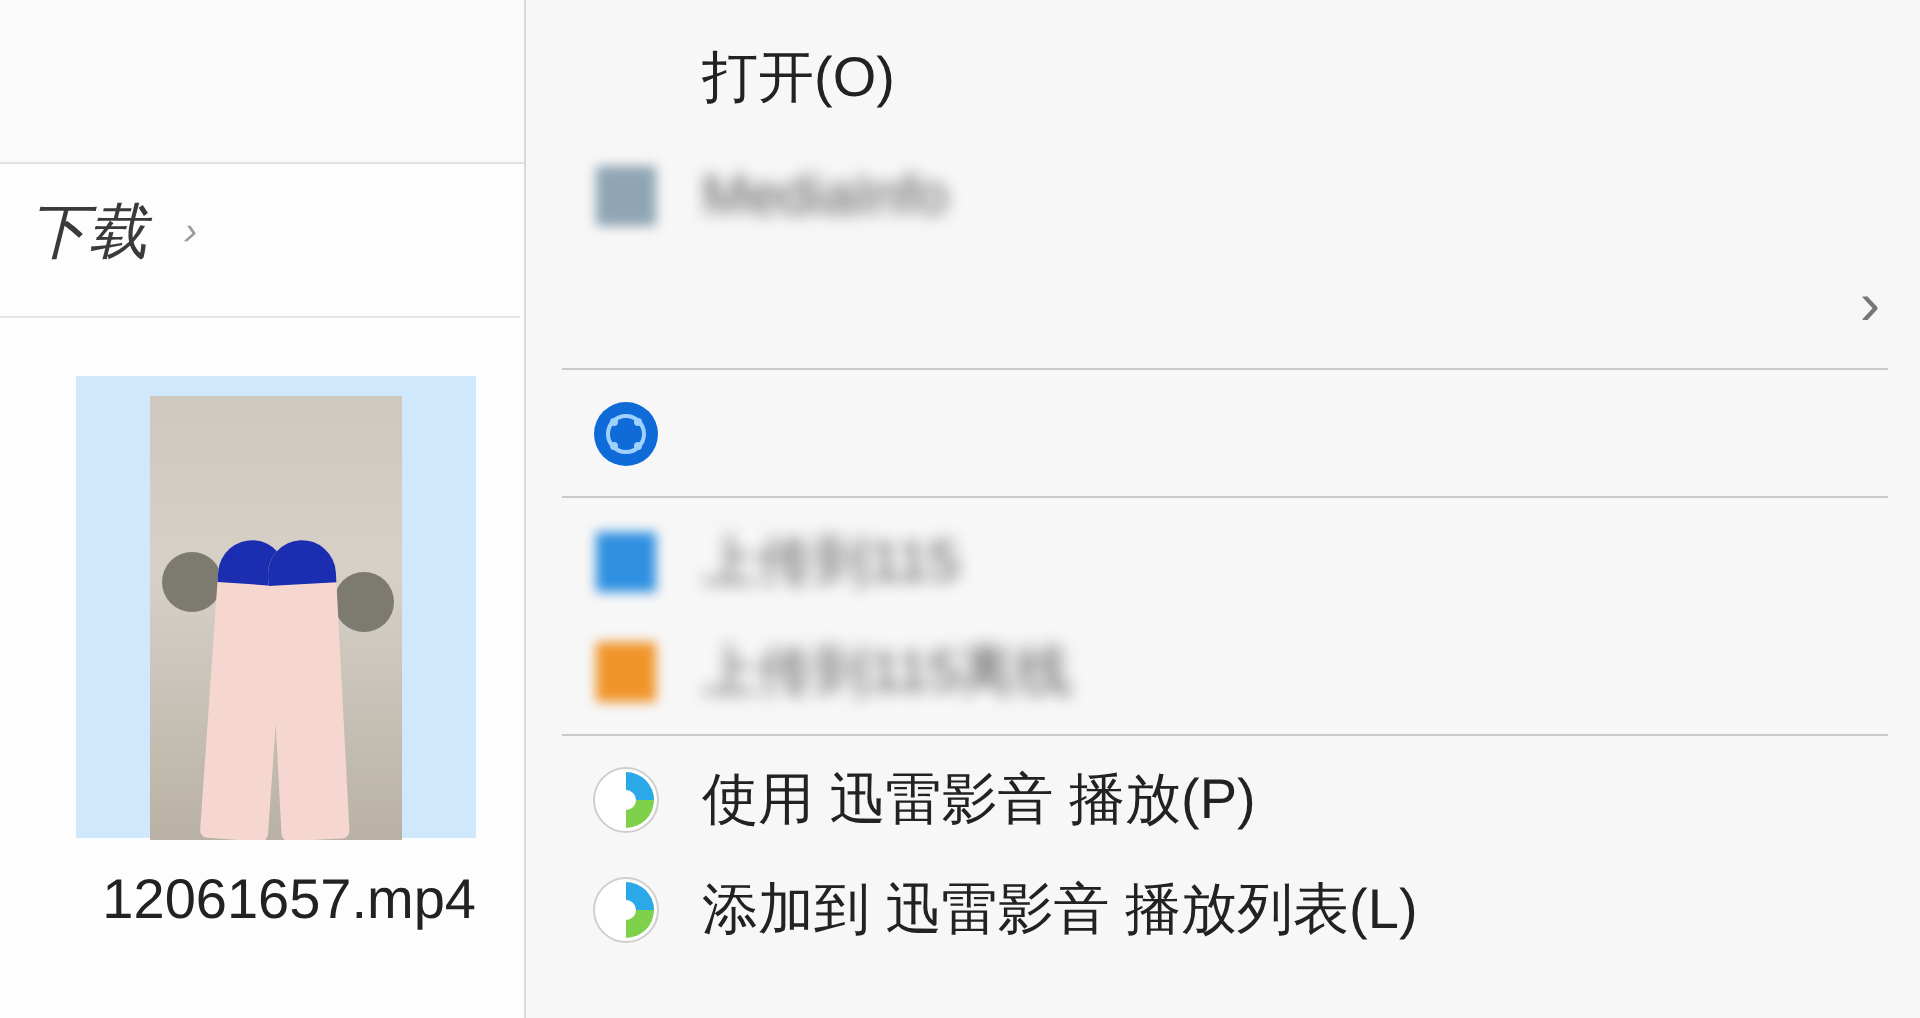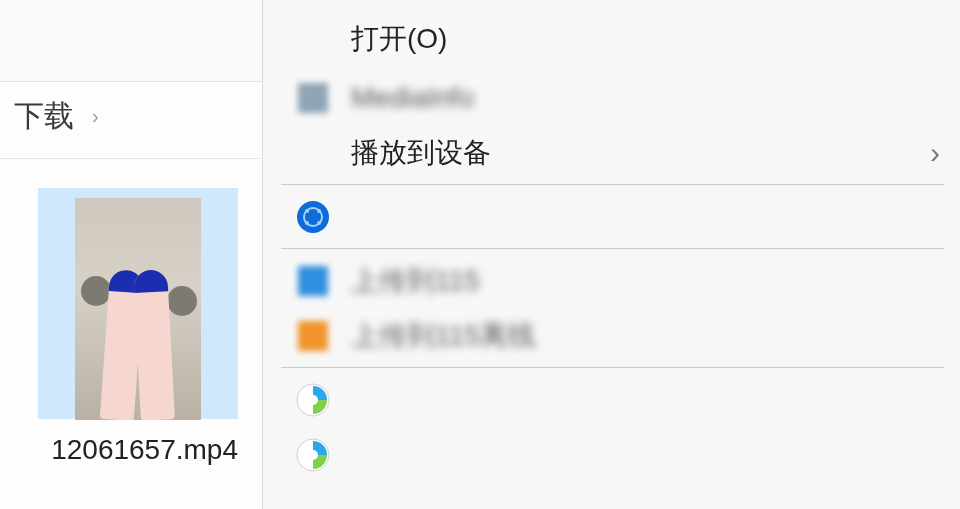--- a/index.html
+++ b/index.html
@@ -13,20 +13,21 @@
   }
 
   .breadcrumb {
     position: absolute;
     left: 14px; top: 96px;
     font-size: 30px;
     color: #3a3a3a;
     display: flex;
     align-items: center;
     gap: 18px;
+    font-style: italic;
   }
   .breadcrumb .chev { color: #9a9a9a; font-size: 20px; }
 
   .hr {
     position: absolute;
     left: 0; top: 158px; width: 260px;
     height: 1px; background: #e6e6e6;
   }
 
   
@@ -138,21 +139,20 @@
   </div>
 
   <div class="row">
     <span class="iconslot">
         <span class="blurredbox gray"></span>
       </span>
     <span class="blurred">MediaInfo</span>
   </div>
 
   <div class="row">
-    <span>播放到设备</span>
     <span class="arrow">›</span>
   </div>
 
   <div class="sep"></div>
 
   <div class="row">
     <span class="iconslot qq-icon">
       <svg viewBox="0 0 34 34">
           <circle cx="17" cy="17" r="16" fill="#0f6bd8"></circle>
           <circle cx="17" cy="17" r="9" fill="none" stroke="#9fd1ff" stroke-width="2"></circle>
@@ -184,26 +184,28 @@
 
   <div class="row">
     <span class="iconslot xl-icon">
       <svg viewBox="0 0 34 34">
           <circle cx="17" cy="17" r="16" fill="#ffffff" stroke="#cfcfcf"></circle>
           <path d="M17 3 A14 14 0 0 1 31 17 L17 17 Z" fill="#2aa8e8"></path>
           <path d="M17 17 L31 17 A14 14 0 0 1 17 31 Z" fill="#7fd04a"></path>
           <circle cx="17" cy="17" r="5" fill="#fff"></circle>
         </svg>
     </span>
+    <span>使用 迅雷影音 播放(P)</span>
   </div>
 
   <div class="row">
     <span class="iconslot xl-icon">
       <svg viewBox="0 0 34 34">
           <circle cx="17" cy="17" r="16" fill="#ffffff" stroke="#cfcfcf"></circle>
           <path d="M17 3 A14 14 0 0 1 31 17 L17 17 Z" fill="#2aa8e8"></path>
           <path d="M17 17 L31 17 A14 14 0 0 1 17 31 Z" fill="#7fd04a"></path>
           <circle cx="17" cy="17" r="5" fill="#fff"></circle>
         </svg>
     </span>
+    <span>添加到 迅雷影音 播放列表(L)</span>
   </div>
 
 </div>
 
 </body></html>

